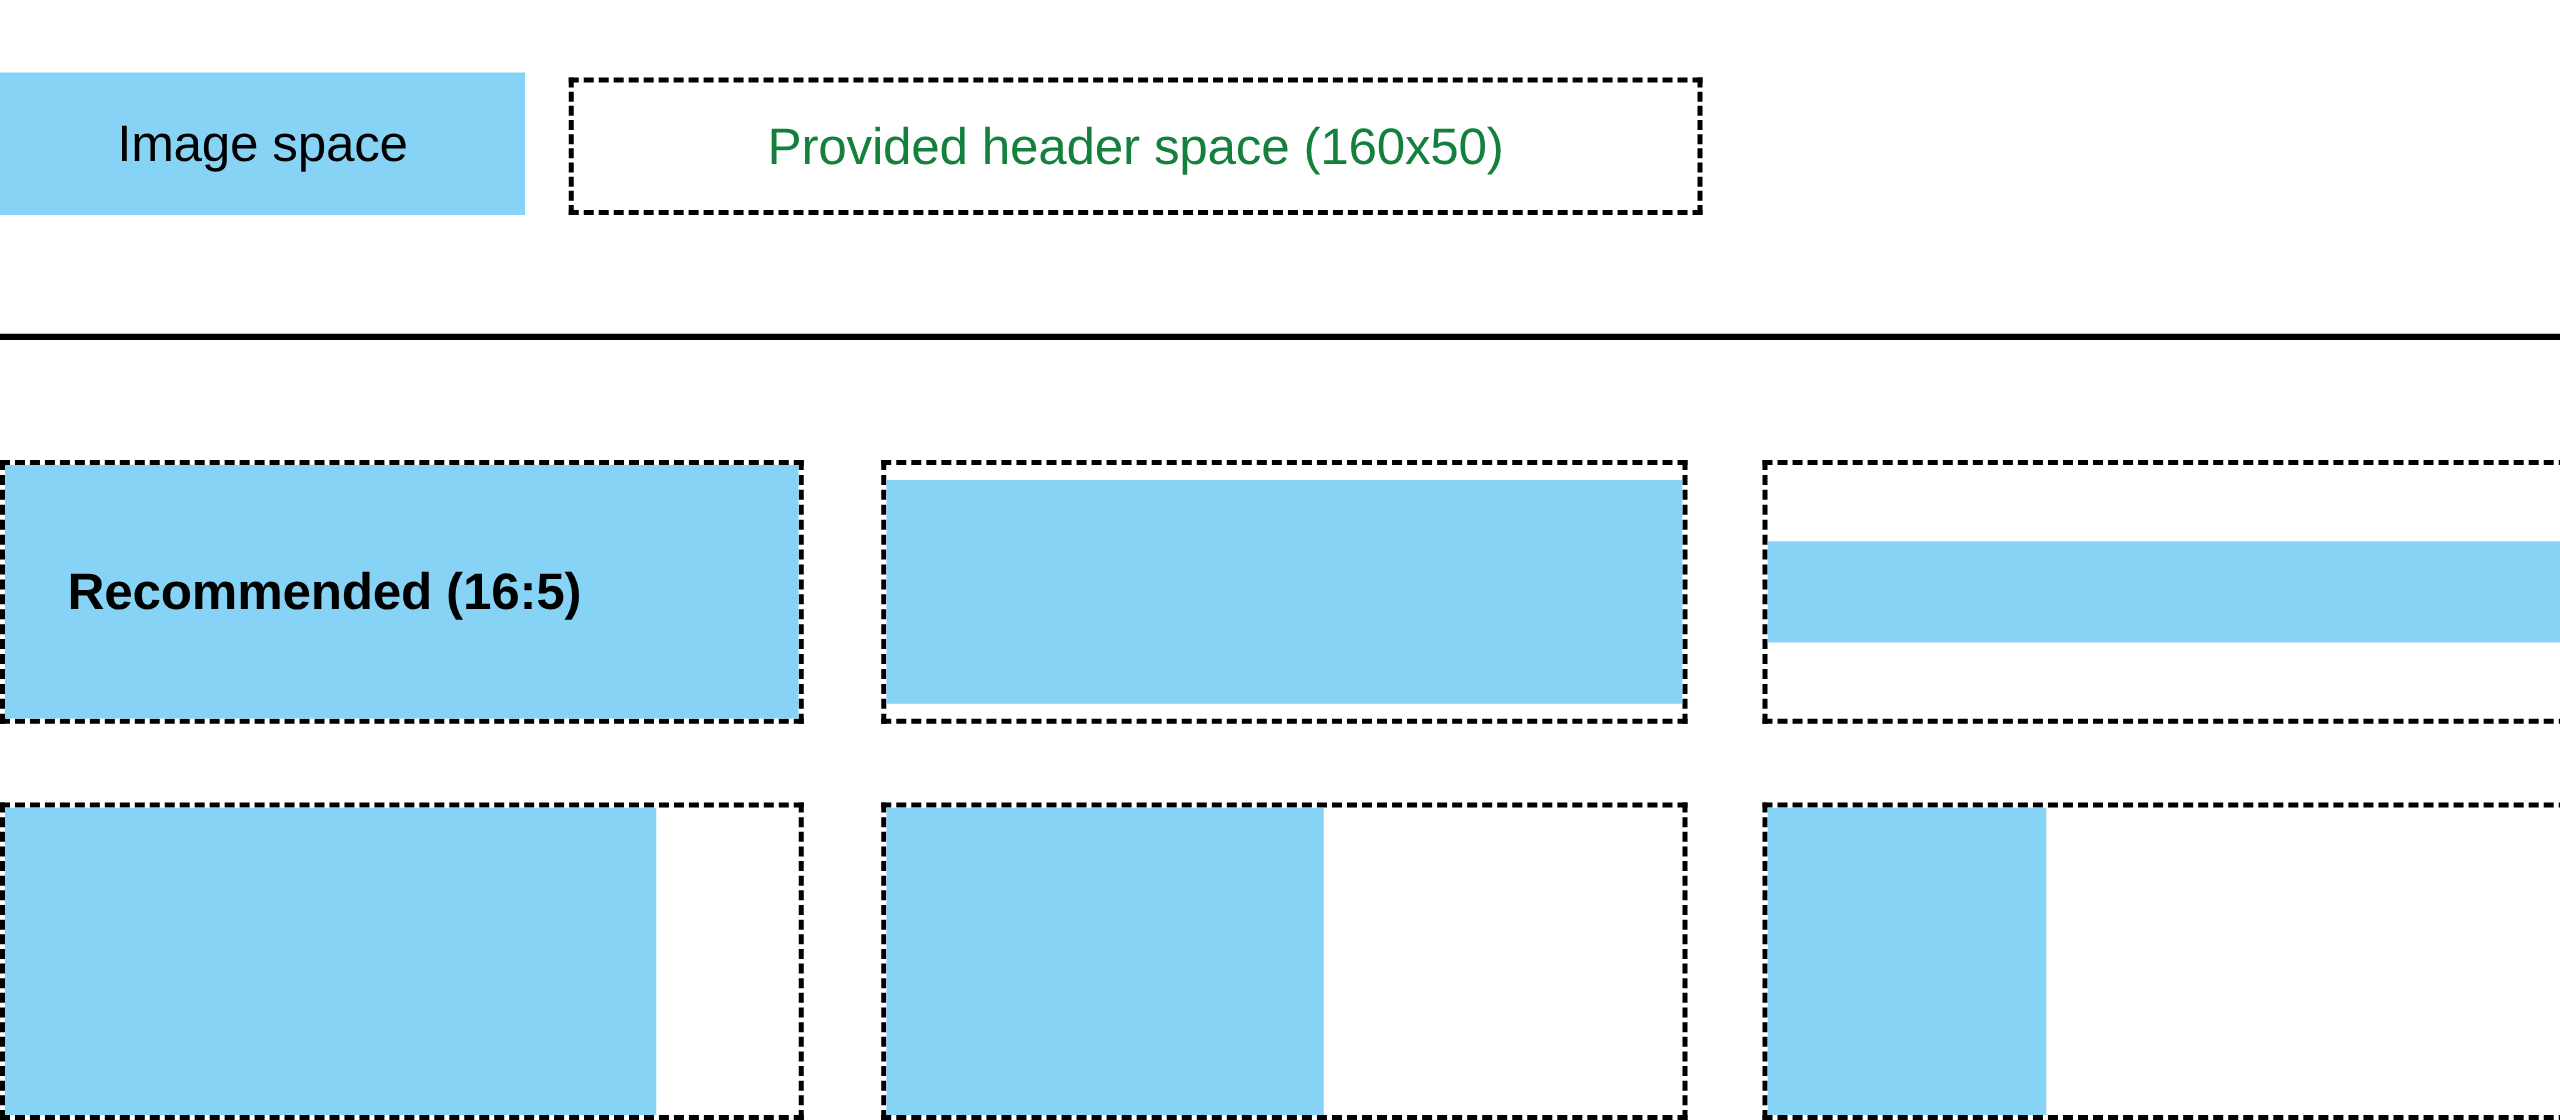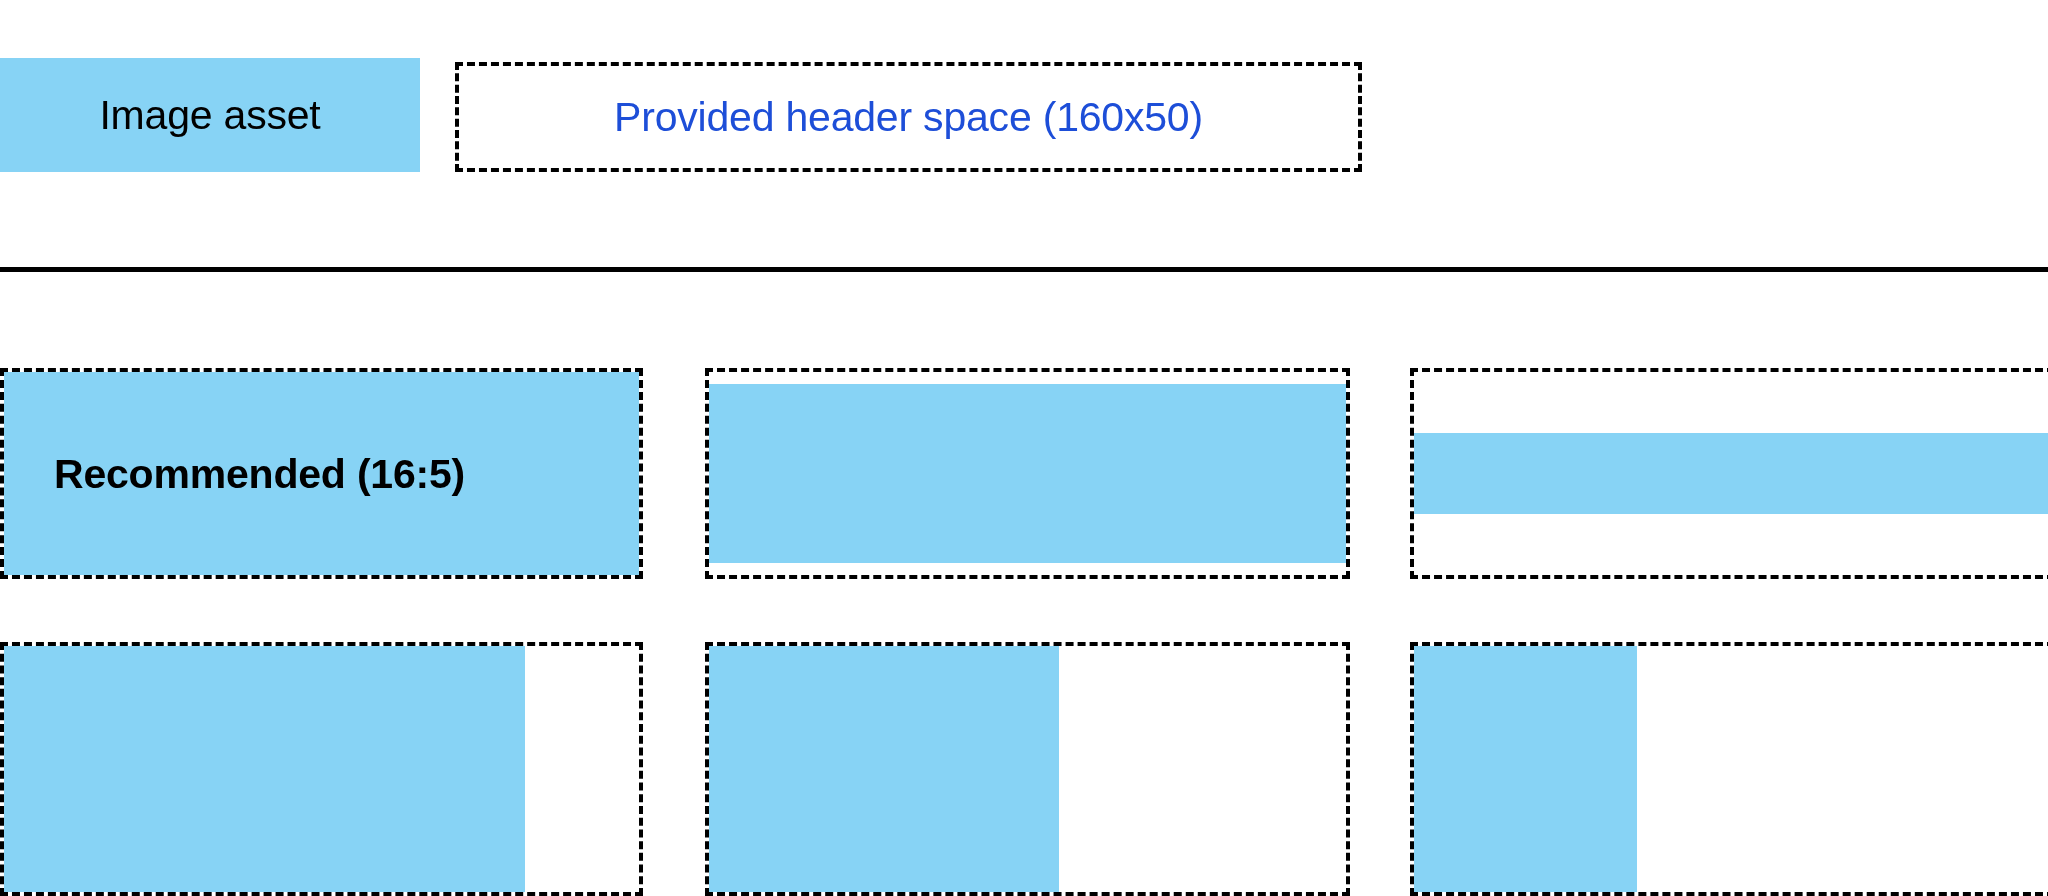--- a/index.html
+++ b/index.html
@@ -65,21 +65,21 @@
     box-sizing: border-box;
     display: flex;
     align-items: center;
     justify-content: center;
     background: #ffffff;
   }
   .header-space-label {
     font-size: 41px;
     line-height: 1;
     letter-spacing: -0.2px;
-    color: #1d4ed8;
+    color: #15803d;
     white-space: nowrap;
   }
 
   
   .divider {
     position: absolute;
     left: 0;
     top: 267px;
     width: 2048px;
     height: 5px;
@@ -131,21 +131,21 @@
   }
 </style>
 </head>
 <body>
 
 <div class="canvas">
 
   <div class="legend-row">
 
     <div class="swatch" style="background: rgb(135, 211, 245);">
-      <span class="swatch-label">Image asset</span>
+      <span class="swatch-label">Image space</span>
     </div>
 
     <div class="header-space-box">
       <span class="header-space-label">Provided header space (160x50)</span>
     </div>
 
   </div>
 
   <div class="divider" style="background: rgb(0, 0, 0);"></div>
 

